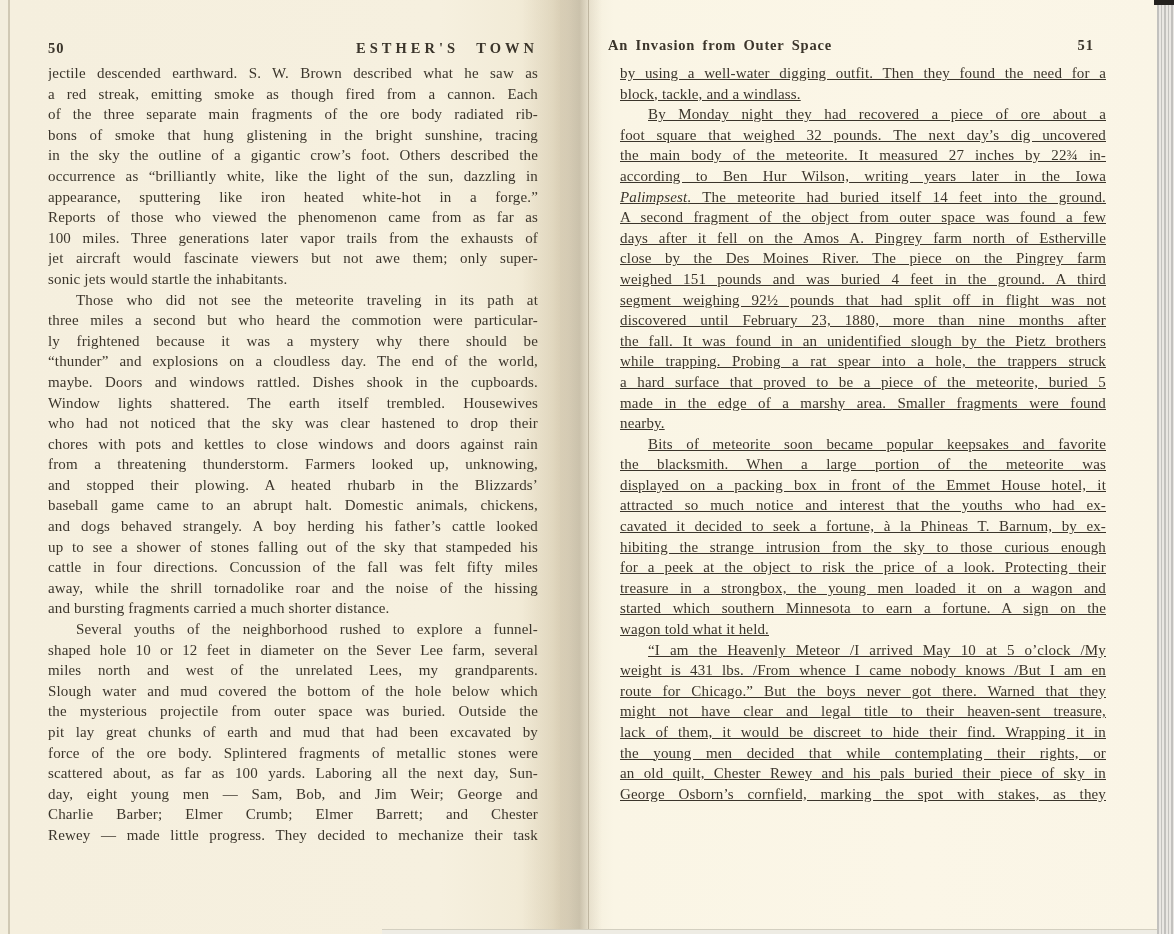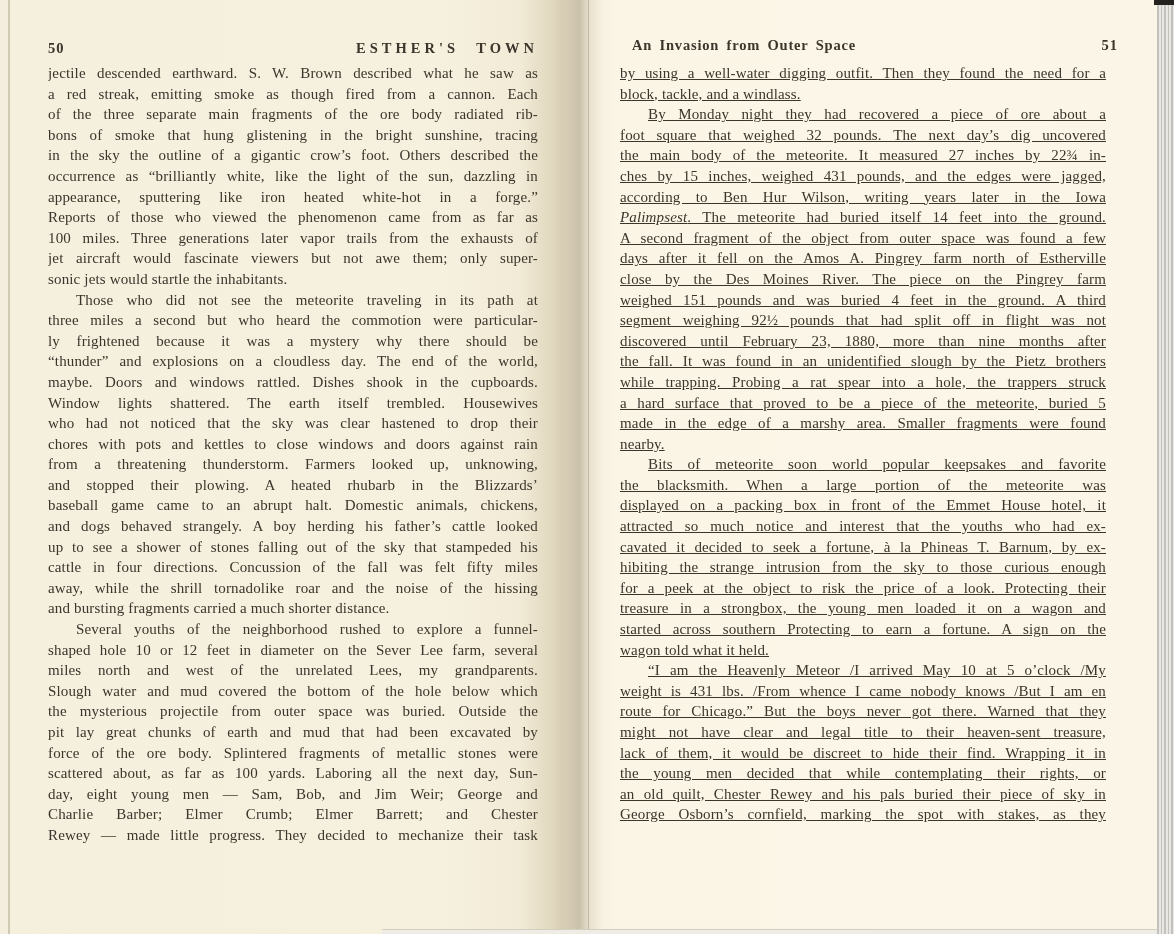--- a/index.html
+++ b/index.html
@@ -26,21 +26,21 @@
     background: linear-gradient(to right, #e9e0c9 0%, #f3edda 4%, #faf5e5 9%, #fbf6e7 60%, #faf5e6 100%);
   }
   .page-header {
     position: absolute;
     display: flex;
     justify-content: space-between;
     align-items: baseline;
     gap: 7px;
   }
   .page-left .page-header { left: 38px; top: 40px; width: 490px; }
-  .page-right .page-header { left: 72px; top: 37px; width: 486px; text-align: center; }
+  .page-right .page-header { left: 48px; top: 37px; width: 486px; text-align: center; }
   .page-number {
     font-size: 14.5px; font-weight: bold; letter-spacing: 1px;
   }
   .running-head {
     font-size: 14.5px; font-weight: bold;
   }
   .running-head.caps { letter-spacing: 4px; word-spacing: 10px; }
   .running-head.titlecase { letter-spacing: 0.8px; word-spacing: 3px; }
   .text-block {
     position: absolute;
@@ -157,43 +157,42 @@
     <div class="page-header">
       <span class="running-head titlecase">An Invasion from Outer Space</span>
       <span class="page-number">51</span>
     </div>
     <div class="text-block">
         <div class="tline"><span>by using a well-water digging outfit. Then they found the need for a</span></div>
         <div class="tline pend"><span>block, tackle, and a windlass.</span></div>
         <div class="tline ind"><span>By Monday night they had recovered a piece of ore about a</span></div>
         <div class="tline"><span>foot square that weighed 32 pounds. The next day’s dig uncovered</span></div>
         <div class="tline"><span>the main body of the meteorite. It measured 27 inches by 22¾ in-</span></div>
-        <div class="tline"><span>ches by 15 inches, weighed 431 pounds, and the edges were jagged,</span></div>
         <div class="tline"><span>according to Ben Hur Wilson, writing years later in the Iowa</span></div>
         <div class="tline"><span style="font-style: italic;">Palimpsest</span><span>. The meteorite had buried itself 14 feet into the ground.</span></div>
         <div class="tline"><span>A second fragment of the object from outer space was found a few</span></div>
         <div class="tline"><span>days after it fell on the Amos A. Pingrey farm north of Estherville</span></div>
         <div class="tline"><span>close by the Des Moines River. The piece on the Pingrey farm</span></div>
         <div class="tline"><span>weighed 151 pounds and was buried 4 feet in the ground. A third</span></div>
         <div class="tline"><span>segment weighing 92½ pounds that had split off in flight was not</span></div>
         <div class="tline"><span>discovered until February 23, 1880, more than nine months after</span></div>
         <div class="tline"><span>the fall. It was found in an unidentified slough by the Pietz brothers</span></div>
         <div class="tline"><span>while trapping. Probing a rat spear into a hole, the trappers struck</span></div>
         <div class="tline"><span>a hard surface that proved to be a piece of the meteorite, buried 5</span></div>
         <div class="tline"><span>made in the edge of a marshy area. Smaller fragments were found</span></div>
         <div class="tline pend"><span>nearby.</span></div>
-        <div class="tline ind"><span>Bits of meteorite soon world popular keepsakes and favorite</span></div>
+        <div class="tline ind"><span>Bits of meteorite soon became popular keepsakes and favorite</span></div>
         <div class="tline"><span>the blacksmith. When a large portion of the meteorite was</span></div>
         <div class="tline"><span>displayed on a packing box in front of the Emmet House hotel, it</span></div>
         <div class="tline"><span>attracted so much notice and interest that the youths who had ex-</span></div>
         <div class="tline"><span>cavated it decided to seek a fortune, à la Phineas T. Barnum, by ex-</span></div>
         <div class="tline"><span>hibiting the strange intrusion from the sky to those curious enough</span></div>
         <div class="tline"><span>for a peek at the object to risk the price of a look. Protecting their</span></div>
         <div class="tline"><span>treasure in a strongbox, the young men loaded it on a wagon and</span></div>
-        <div class="tline"><span>started across southern Protecting to earn a fortune. A sign on the</span></div>
+        <div class="tline"><span>started which southern Minnesota to earn a fortune. A sign on the</span></div>
         <div class="tline pend"><span>wagon told what it held.</span></div>
         <div class="tline ind"><span>“I am the Heavenly Meteor /I arrived May 10 at 5 o’clock /My</span></div>
         <div class="tline"><span>weight is 431 lbs. /From whence I came nobody knows /But I am en</span></div>
         <div class="tline"><span>route for Chicago.” But the boys never got there. Warned that they</span></div>
         <div class="tline"><span>might not have clear and legal title to their heaven-sent treasure,</span></div>
         <div class="tline"><span>lack of them, it would be discreet to hide their find. Wrapping it in</span></div>
         <div class="tline"><span>the young men decided that while contemplating their rights, or</span></div>
         <div class="tline"><span>an old quilt, Chester Rewey and his pals buried their piece of sky in</span></div>
         <div class="tline"><span>George Osborn’s cornfield, marking the spot with stakes, as they</span></div>
       </div>

